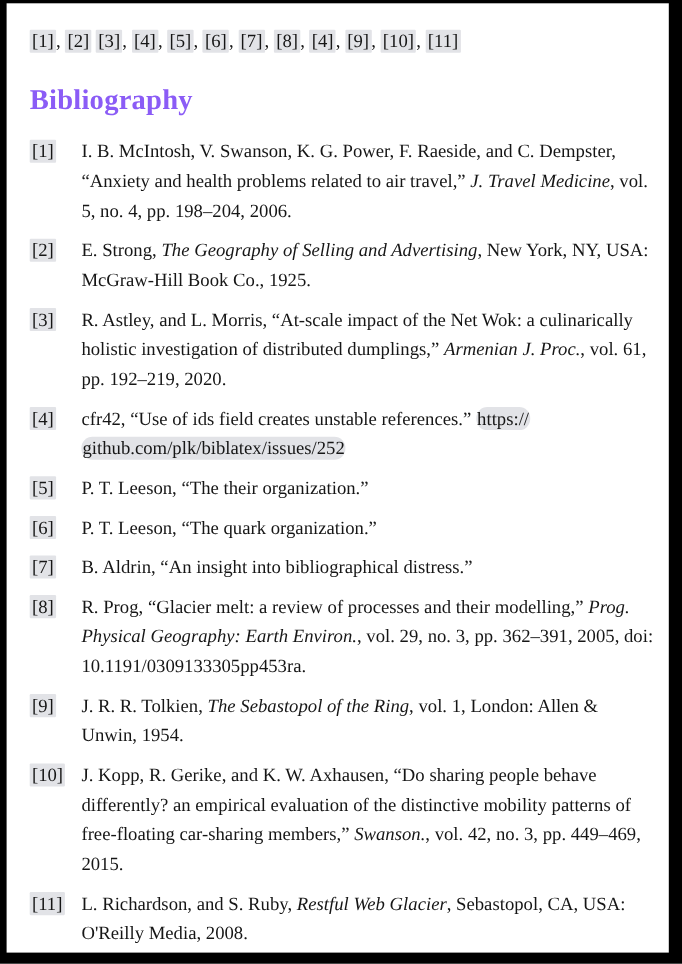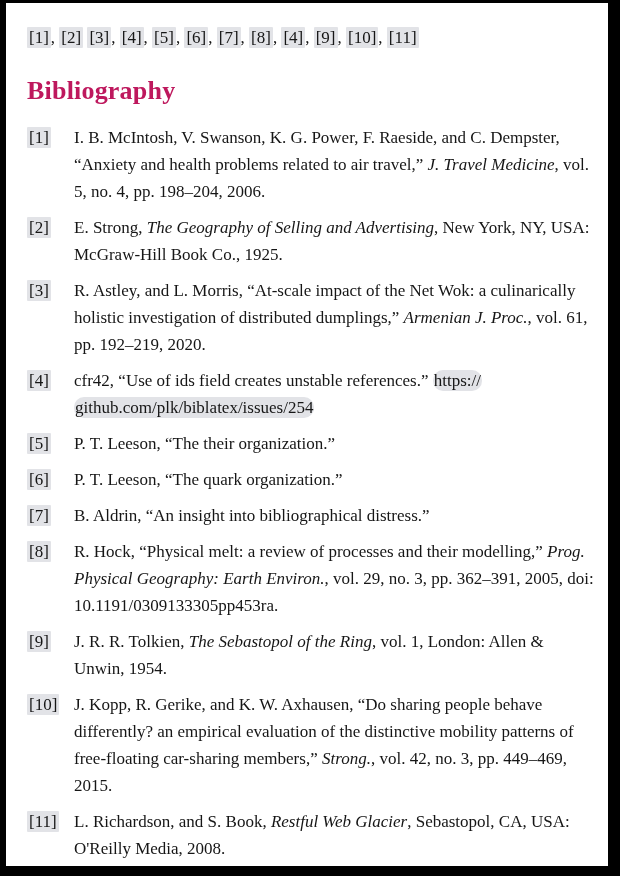--- a/index.html
+++ b/index.html
@@ -38,21 +38,21 @@
     cursor: pointer;
   }
   .sep { background: transparent; }
   
   h1.bib-heading {
     margin: 27px 0 12px 0;
     font-size: 26px;
     line-height: 32px;
     font-weight: 700;
     letter-spacing: 0.2px;
-    color: #be185d;
+    color: #8b5cf6;
   }
   
   .ref-list { margin-top: 17px; }
   .ref-item {
     display: flex;
     align-items: flex-start;
     margin-bottom: 9px;
     font-size: 17px;
     line-height: 27px;
   }
@@ -99,46 +99,46 @@
         <div class="ref-item">
           <div class="ref-label-col"><span class="ref-label">[2]</span></div>
           <div class="ref-text"><span class="plain">E. Strong, </span><span class="it">The Geography of Selling and Advertising</span><span class="plain">, New York, NY, USA: McGraw-Hill Book Co., 1925.</span></div>
         </div>
         <div class="ref-item">
           <div class="ref-label-col"><span class="ref-label">[3]</span></div>
           <div class="ref-text"><span class="plain">R. Astley, and L. Morris, “At-scale impact of the Net Wok: a culinarically holistic investigation of distributed dumplings,” </span><span class="it">Armenian J. Proc.</span><span class="plain">, vol. 61, pp. 192–219, 2020.</span></div>
         </div>
         <div class="ref-item">
           <div class="ref-label-col"><span class="ref-label">[4]</span></div>
-          <div class="ref-text"><span class="plain">cfr42, “Use of ids field creates unstable references.” </span><a class="lnk">https://</a><br><a class="lnk">github.com/plk/biblatex/issues/254</a></div>
+          <div class="ref-text"><span class="plain">cfr42, “Use of ids field creates unstable references.” </span><a class="lnk">https://</a><br><a class="lnk">github.com/plk/biblatex/issues/252</a></div>
         </div>
         <div class="ref-item">
           <div class="ref-label-col"><span class="ref-label">[5]</span></div>
           <div class="ref-text"><span class="plain">P. T. Leeson, “The their organization.”</span></div>
         </div>
         <div class="ref-item">
           <div class="ref-label-col"><span class="ref-label">[6]</span></div>
           <div class="ref-text"><span class="plain">P. T. Leeson, “The quark organization.”</span></div>
         </div>
         <div class="ref-item">
           <div class="ref-label-col"><span class="ref-label">[7]</span></div>
           <div class="ref-text"><span class="plain">B. Aldrin, “An insight into bibliographical distress.”</span></div>
         </div>
         <div class="ref-item">
           <div class="ref-label-col"><span class="ref-label">[8]</span></div>
-          <div class="ref-text"><span class="plain">R. Hock, “Physical melt: a review of processes and their modelling,” </span><span class="it">Prog. Physical Geography: Earth Environ.</span><span class="plain">, vol. 29, no. 3, pp. 362–391, 2005, doi: 10.1191/0309133305pp453ra.</span></div>
+          <div class="ref-text"><span class="plain">R. Prog, “Glacier melt: a review of processes and their modelling,” </span><span class="it">Prog. Physical Geography: Earth Environ.</span><span class="plain">, vol. 29, no. 3, pp. 362–391, 2005, doi: 10.1191/0309133305pp453ra.</span></div>
         </div>
         <div class="ref-item">
           <div class="ref-label-col"><span class="ref-label">[9]</span></div>
           <div class="ref-text"><span class="plain">J. R. R. Tolkien, </span><span class="it">The Sebastopol of the Ring</span><span class="plain">, vol. 1, London: Allen &amp; Unwin, 1954.</span></div>
         </div>
         <div class="ref-item">
           <div class="ref-label-col"><span class="ref-label">[10]</span></div>
-          <div class="ref-text"><span class="plain">J. Kopp, R. Gerike, and K. W. Axhausen, “Do sharing people behave differently? an empirical evaluation of the distinctive mobility patterns of free-floating car-sharing members,” </span><span class="it">Strong.</span><span class="plain">, vol. 42, no. 3, pp. 449–469, 2015.</span></div>
+          <div class="ref-text"><span class="plain">J. Kopp, R. Gerike, and K. W. Axhausen, “Do sharing people behave differently? an empirical evaluation of the distinctive mobility patterns of free-floating car-sharing members,” </span><span class="it">Swanson.</span><span class="plain">, vol. 42, no. 3, pp. 449–469, 2015.</span></div>
         </div>
         <div class="ref-item">
           <div class="ref-label-col"><span class="ref-label">[11]</span></div>
-          <div class="ref-text"><span class="plain">L. Richardson, and S. Book, </span><span class="it">Restful Web Glacier</span><span class="plain">, Sebastopol, CA, USA: O'Reilly Media, 2008.</span></div>
+          <div class="ref-text"><span class="plain">L. Richardson, and S. Ruby, </span><span class="it">Restful Web Glacier</span><span class="plain">, Sebastopol, CA, USA: O'Reilly Media, 2008.</span></div>
         </div>
       </div>
 
   </div>
 </div>
 
 </body></html>

